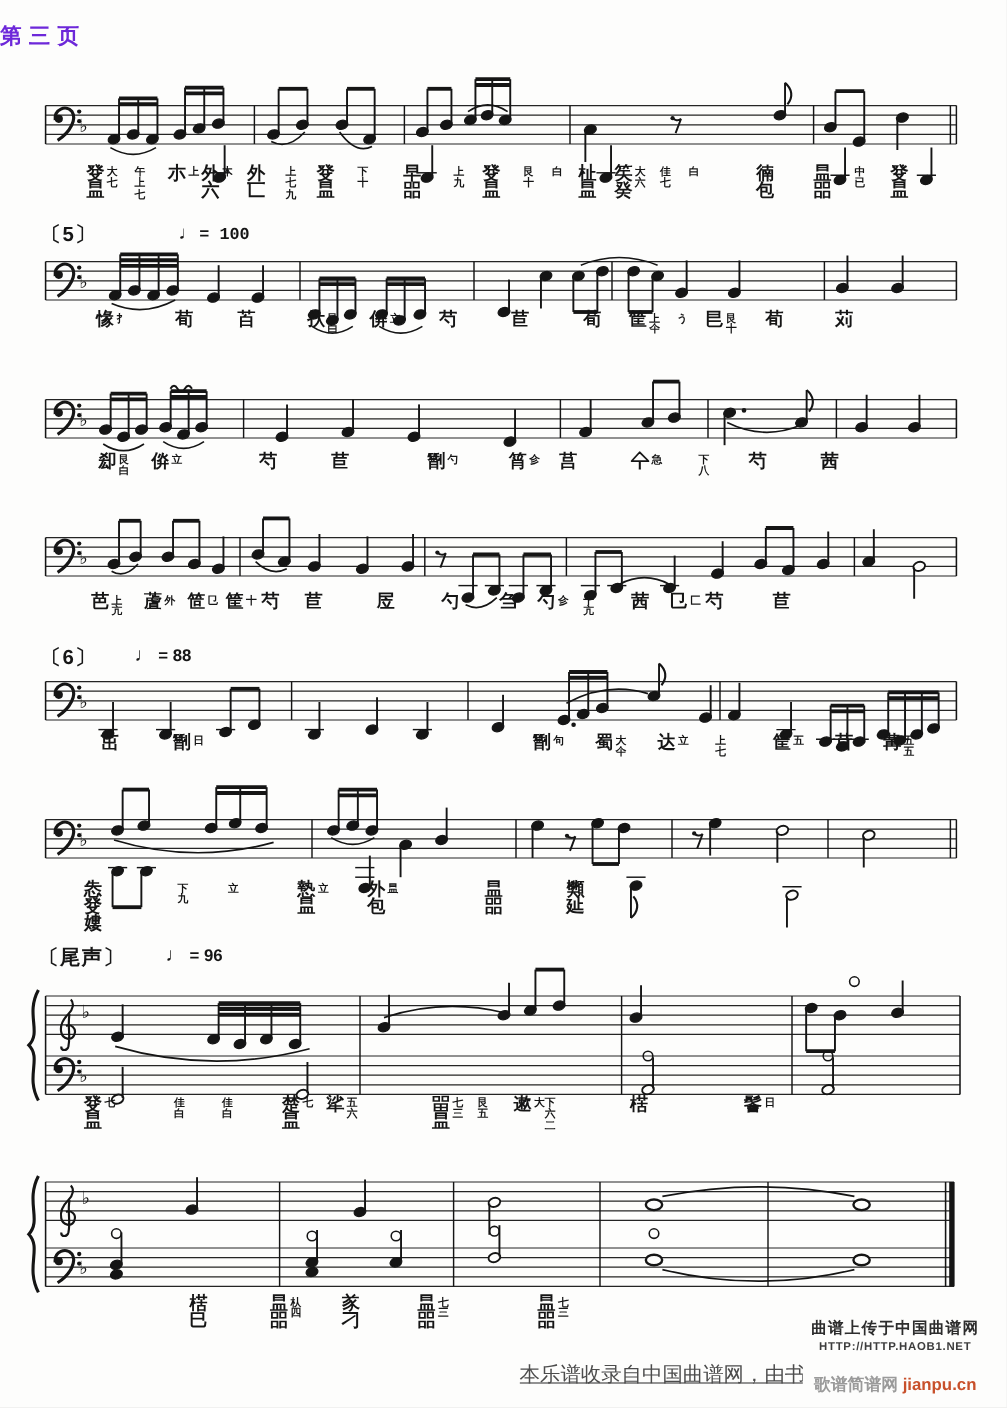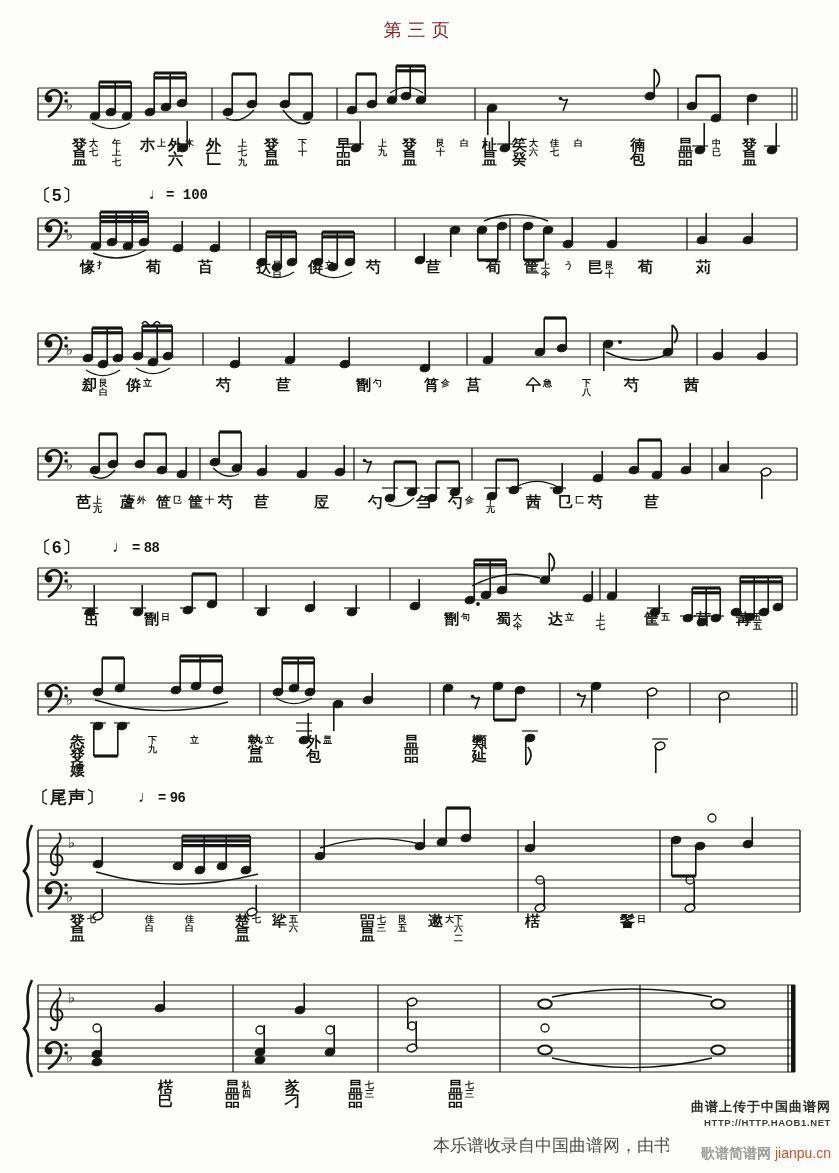--- a/index.html
+++ b/index.html
@@ -1,33 +1,33 @@
 <!DOCTYPE html>
 <html><head>
 <meta charset="utf-8">
 <style>
   html,body{margin:0;padding:0;background:#e8e8e8;}
   .page{position:relative;width:839px;height:1173px;background:#fdfdfc;overflow:hidden;
         font-family:"Liberation Sans",sans-serif;color:#1c1c1c;}
-  .title{position:absolute;top:18px;left:0;width:100%;text-align:center;
-         font-size:18px;font-weight:400;letter-spacing:6px;color:#7f1d1d;}
+  .title{position:absolute;top:18px;left:0;width:100%;
+         font-size:18px;font-weight:700;letter-spacing:6px;color:#6d28d9;}
   #score{position:absolute;left:0;top:0;}
   .slabel{position:absolute;font-size:17px;font-weight:700;color:#161616;letter-spacing:1px;}
   .tempo{position:absolute;font-size:14px;font-weight:700;color:#161616;}
   .tempo .nq{font-size:16px;}
   .cg{position:absolute;display:flex;align-items:flex-start;color:#151515;}
   .cg .m{white-space:pre-line;font-size:15px;line-height:0.92;font-weight:600;}
   .cg .s{white-space:pre-line;font-size:9px;line-height:1.05;margin-left:2px;margin-top:1px;font-weight:600;}
   .footer-center{position:absolute;left:433px;top:1134px;width:236px;overflow:hidden;
-        white-space:nowrap;font-size:17px;color:#4c4c4c;}
-  .wm{position:absolute;right:8px;top:1098px;width:170px;text-align:right;}
+        white-space:nowrap;font-size:17px;color:#4c4c4c;text-decoration:underline;}
+  .wm{position:absolute;right:8px;top:1098px;width:170px;text-align:center;}
   .wm .w1{font-size:13px;font-weight:700;color:#2d2d2d;letter-spacing:1px;}
   .wm .w2{font-size:9.5px;font-weight:700;color:#3c3c3c;letter-spacing:0.6px;margin-top:1px;}
   .wm .w3{margin-top:17px;font-size:14px;color:#9a9a9a;font-weight:600;}
-  .wm .w3 .lnk{color:#c8502b;font-weight:400;}
+  .wm .w3 .lnk{color:#c8502b;font-weight:700;}
 </style>
 </head>
 <body>
 
 <div class="page">
   <div class="title">第三页</div>
   <svg id="score" width="839" height="1173" viewBox="0 0 839 1173">
       <g>
         <line x1="38" y1="88" x2="797" y2="88" stroke="#242424" stroke-width="1"></line>
         <line x1="38" y1="96" x2="797" y2="96" stroke="#242424" stroke-width="1"></line>

